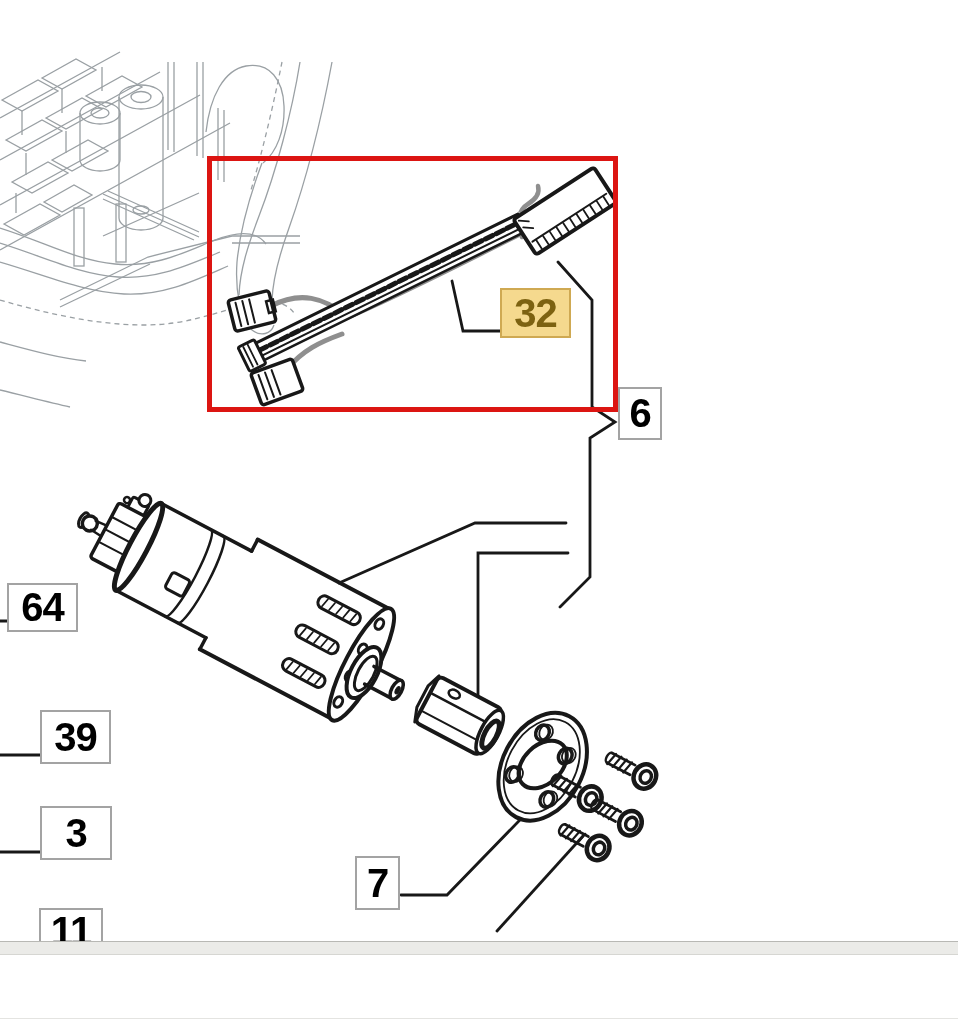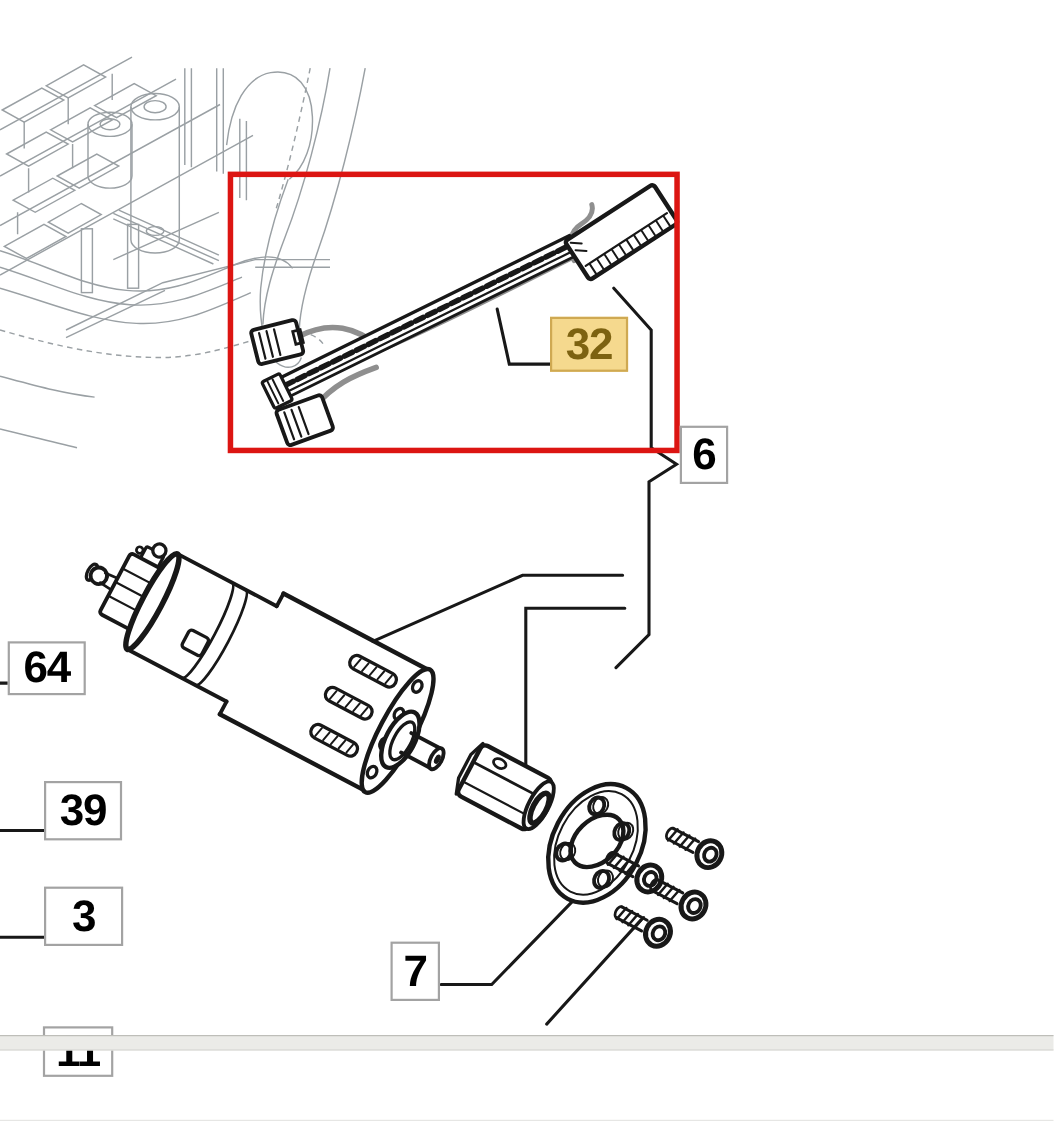--- a/index.html
+++ b/index.html
@@ -36,21 +36,21 @@
     background:var(--highlight-label-background);
     border:2px solid var(--highlight-label-border);
     color:var(--highlight-label-text);
   }
   .c32{left:500px;top:288px;width:71px;height:50px;}
   .c6 {left:618px;top:387px;width:44px;height:53px;}
   .c7 {left:355px;top:856px;width:45px;height:54px;}
   .c34{left:7px;top:583px;width:71px;height:49px;}
   .c35{left:40px;top:710px;width:71px;height:54px;}
   .c10{left:40px;top:806px;width:72px;height:54px;}
-  .c11{left:39px;top:908px;width:64px;height:46px;margin-top:25px;}
+  .c11{left:39px;top:908px;width:64px;height:46px;}
   
   .separator-bar{
     position:absolute;left:0;top:941px;width:958px;height:12px;z-index:6;
     background:var(--separator-bar);
     border-top:1px solid #b8b8b4;border-bottom:1px solid #d6d6d2;
   }
   .bottom-rule{
     position:absolute;left:0;top:1018px;width:958px;height:1px;z-index:6;
     background:#e4e4e1;
   }

